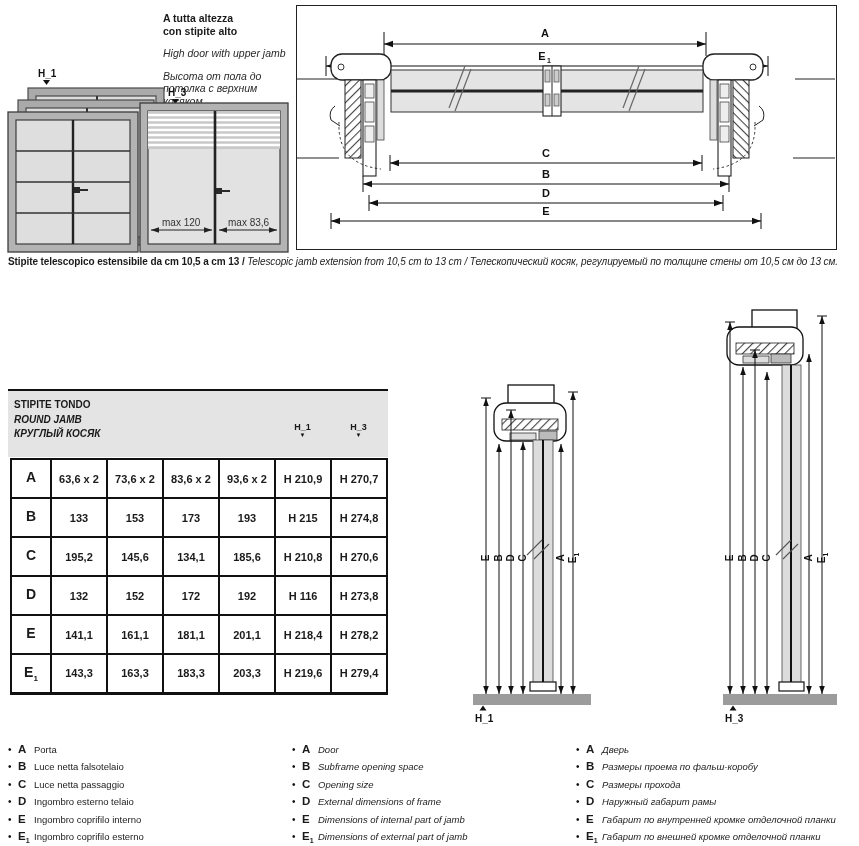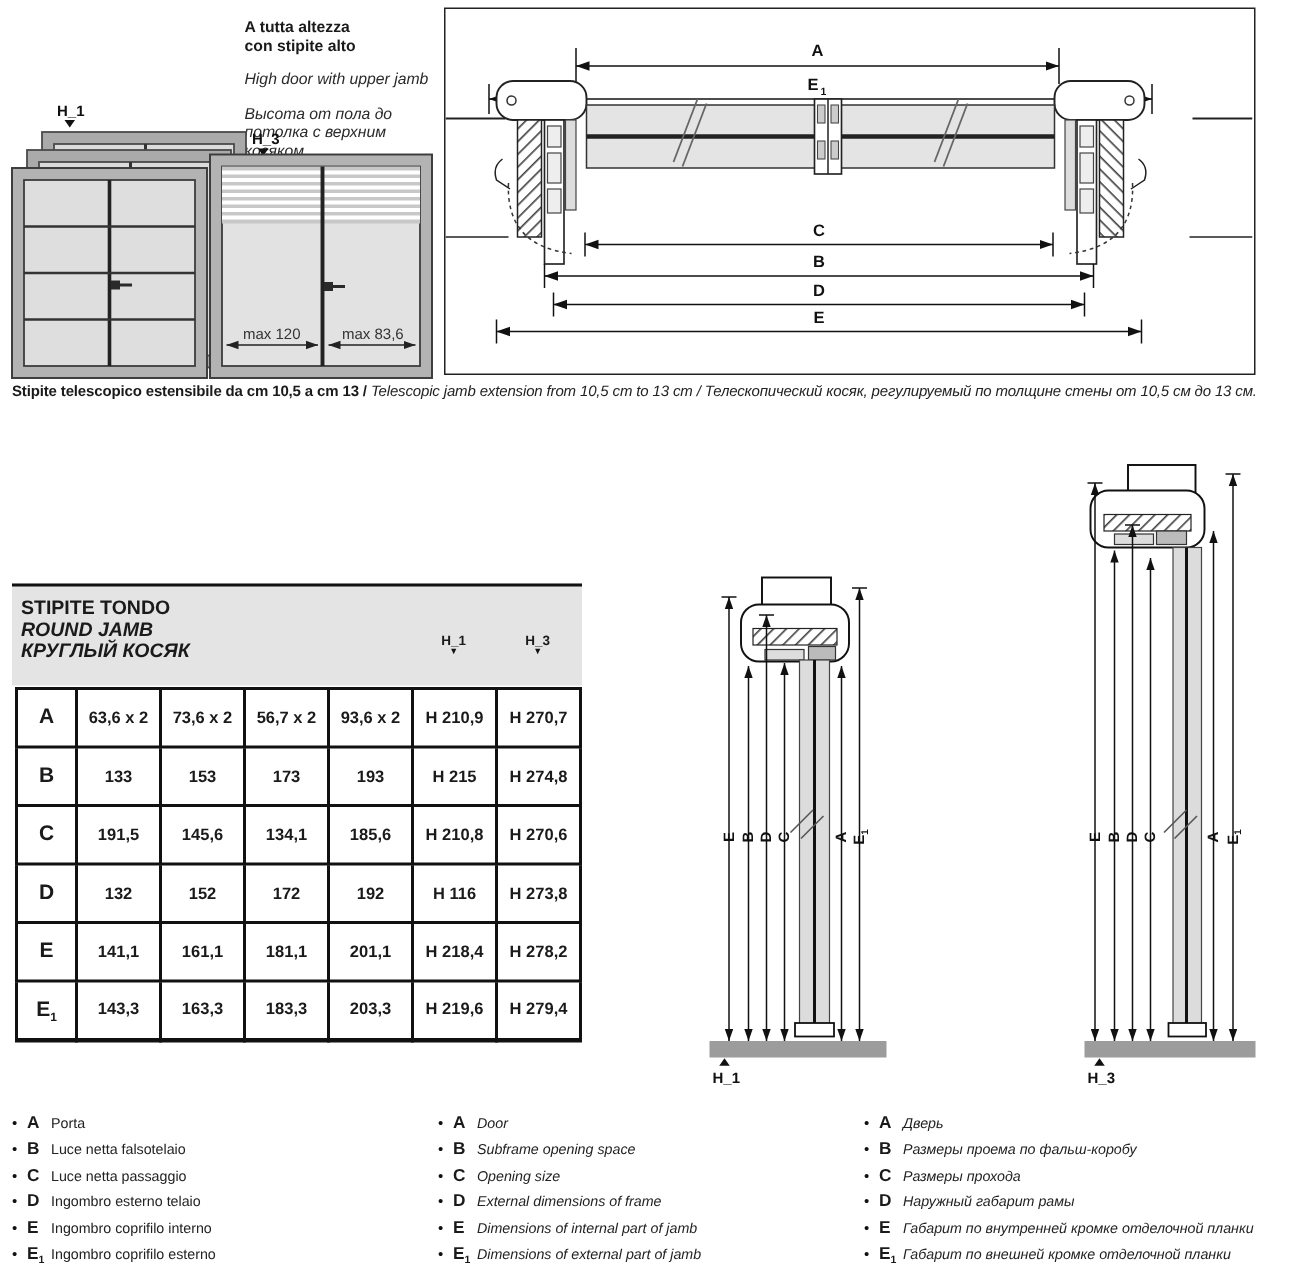--- a/index.html
+++ b/index.html
@@ -20,21 +20,21 @@
   .section-box { left:296px; top:5px; width:541px; height:245px; border:1.3px solid #222; background:#fff; }
   .section-box svg { display:block; }
 
   
   .caption { left:8px; top:256px; width:848px; font-size:10px; letter-spacing:-0.1px; white-space:nowrap; }
   .cap-b { font-weight:bold; }
   .cap-i { font-style:italic; color:#222; }
 
   
   .band { left:8px; top:389px; width:380px; height:68px; background:#e4e4e4; border-top:2.5px solid #111; }
-  .band-titles { position:absolute; left:6px; top:7px; font-size:13px; font-weight:bold; line-height:14.5px; }
+  .band-titles { position:absolute; left:6px; top:7px; font-size:10px; font-weight:bold; line-height:14.5px; }
   .band-en, .band-ru { font-style:italic; }
   .hcol { position:absolute; top:31px; width:57px; text-align:center; font-size:9px; font-weight:bold; line-height:10px; }
   .hcol .tri { display:block; font-size:6px; line-height:7px; color:#111; }
   .hcol-1 { left:266px; }
   .hcol-3 { left:322px; }
 
   
   table.dims { left:10px; top:458px; position:absolute; border-collapse:collapse; table-layout:fixed;
                border:2px solid #111; border-bottom-width:3px; }
   table.dims th, table.dims td {
@@ -261,37 +261,37 @@
     <span class="tri">▼</span>
   </div>
 </div>
 
 <table class="dims">
   <tbody>
   <tr>
     <th><span>A</span><sub></sub></th>
     <td>63,6 x 2</td>
     <td>73,6 x 2</td>
-    <td>56,7 x 2</td>
+    <td>83,6 x 2</td>
     <td>93,6 x 2</td>
     <td>H 210,9</td>
     <td>H 270,7</td>
   </tr>
   <tr>
     <th><span>B</span><sub></sub></th>
     <td>133</td>
     <td>153</td>
     <td>173</td>
     <td>193</td>
     <td>H 215</td>
     <td>H 274,8</td>
   </tr>
   <tr>
     <th><span>C</span><sub></sub></th>
-    <td>191,5</td>
+    <td>195,2</td>
     <td>145,6</td>
     <td>134,1</td>
     <td>185,6</td>
     <td>H 210,8</td>
     <td>H 270,6</td>
   </tr>
   <tr>
     <th><span>D</span><sub></sub></th>
     <td>132</td>
     <td>152</td>

